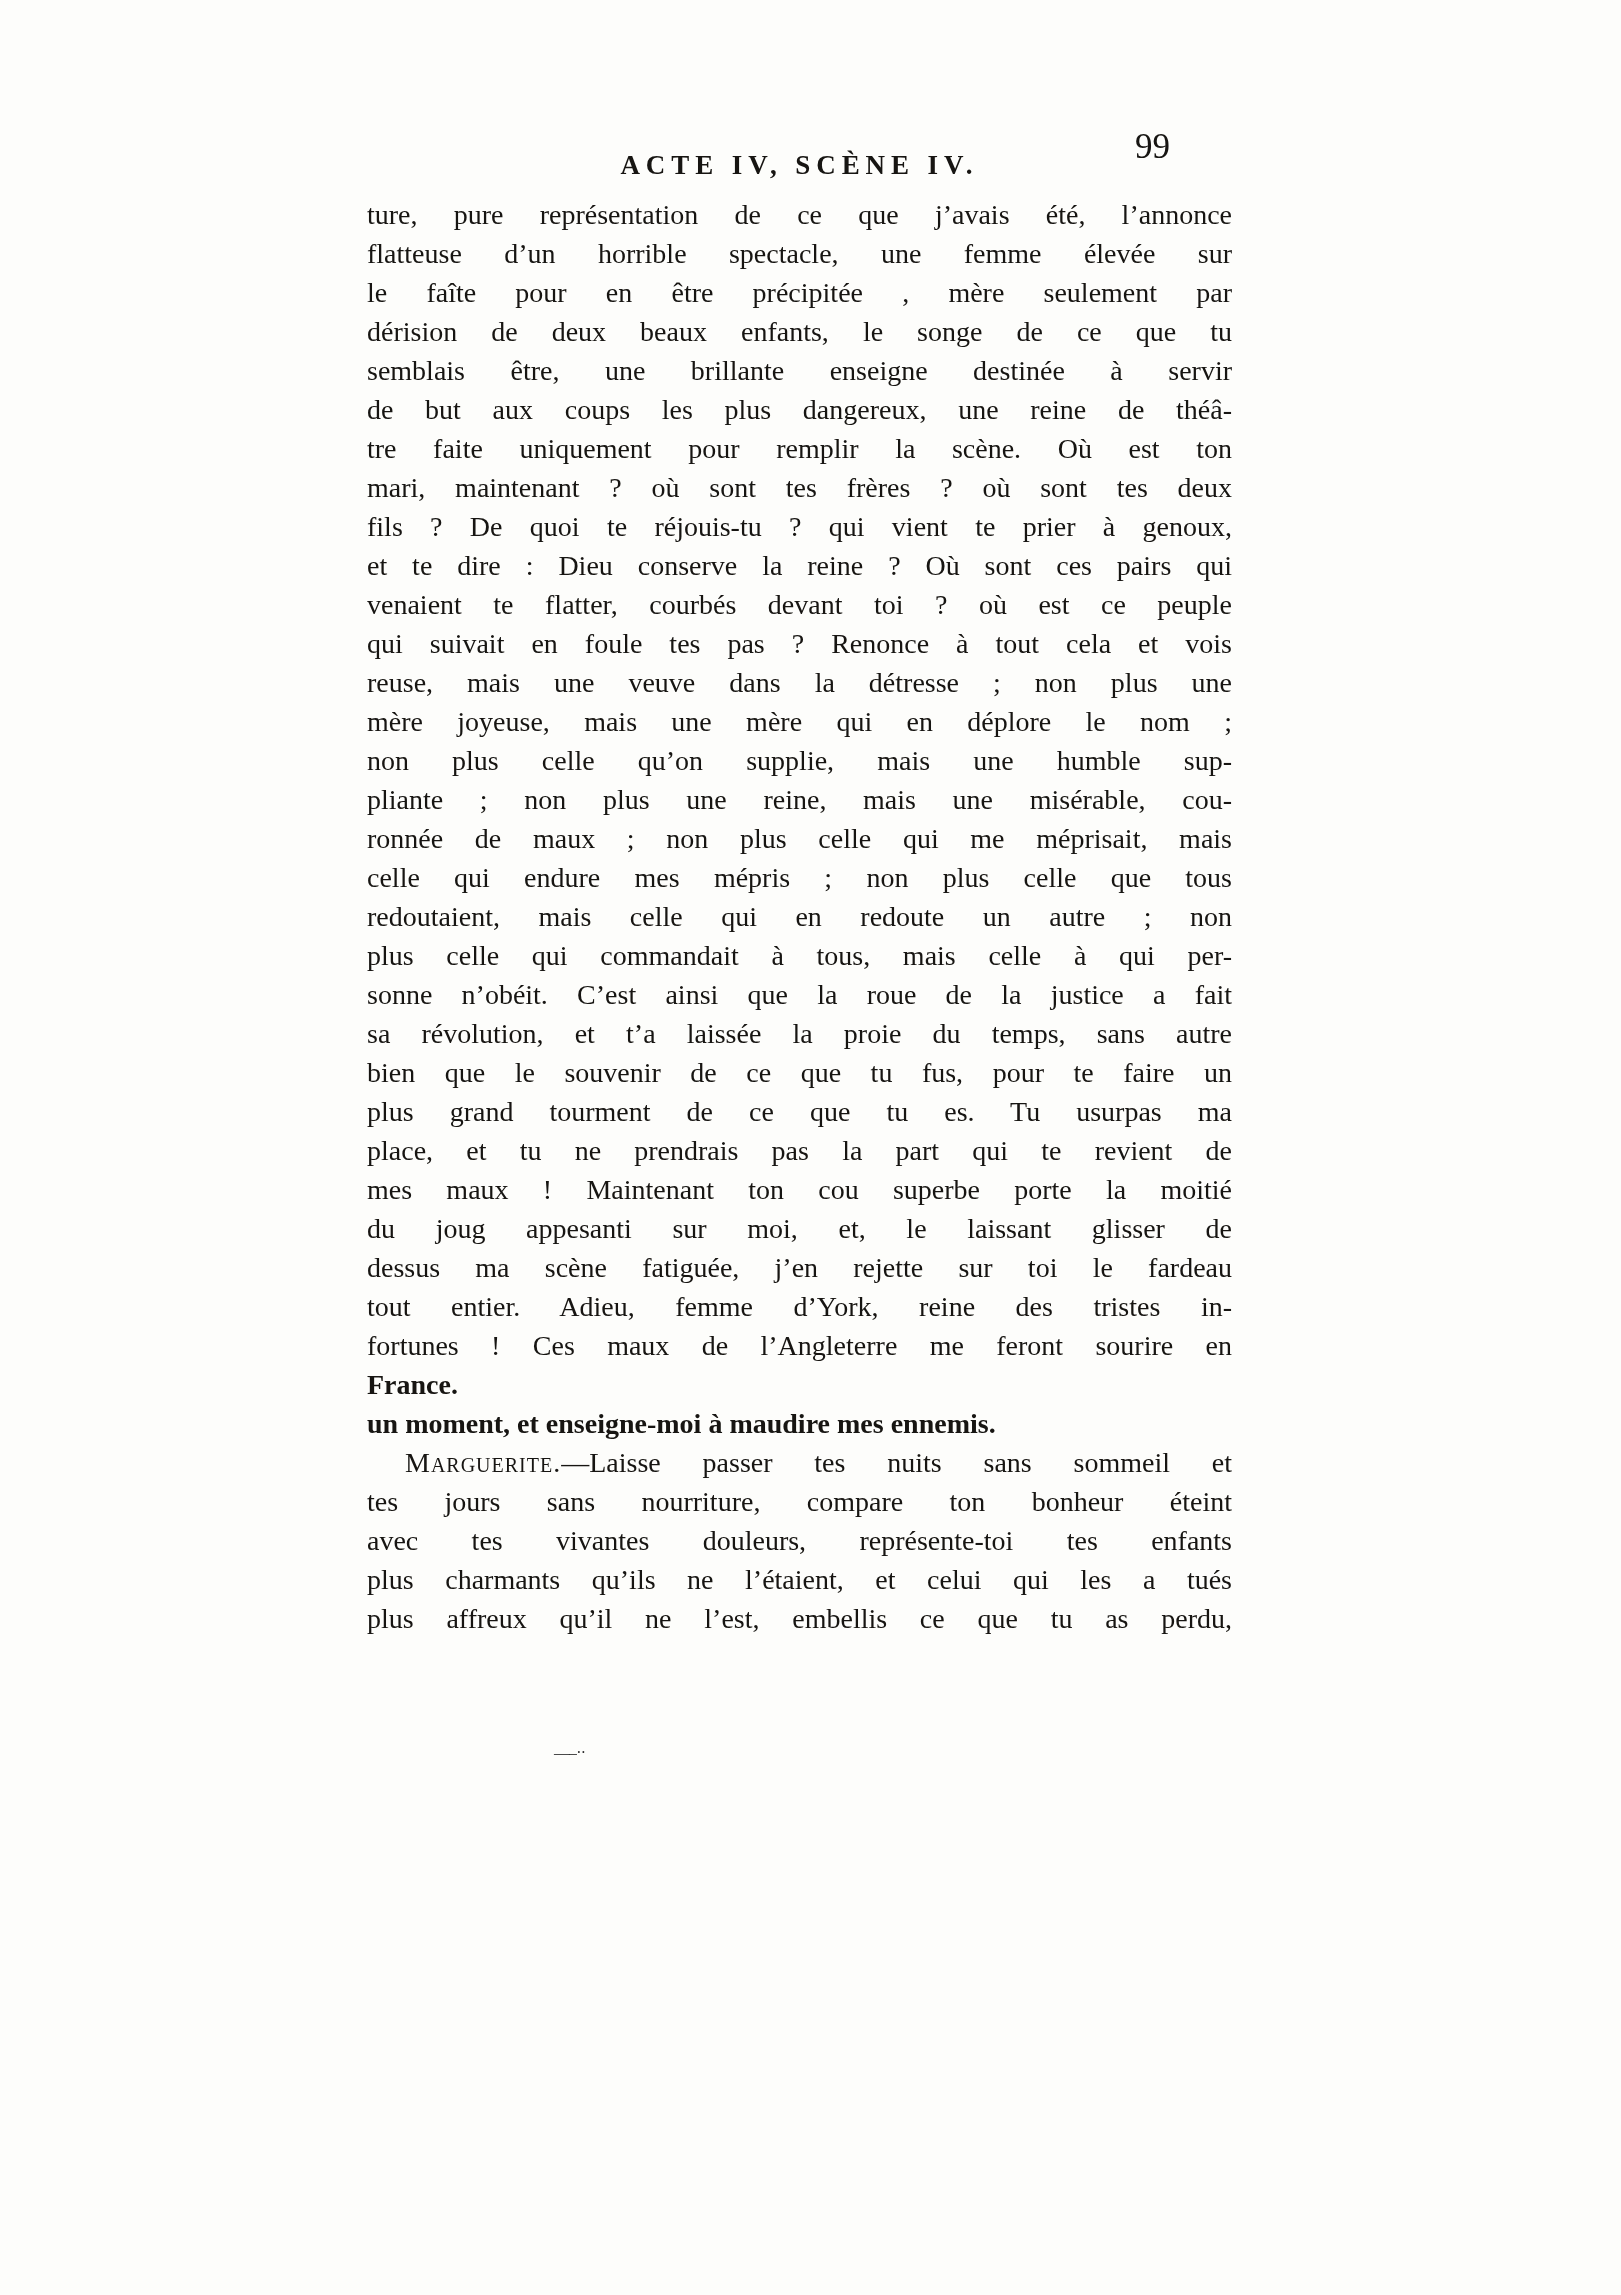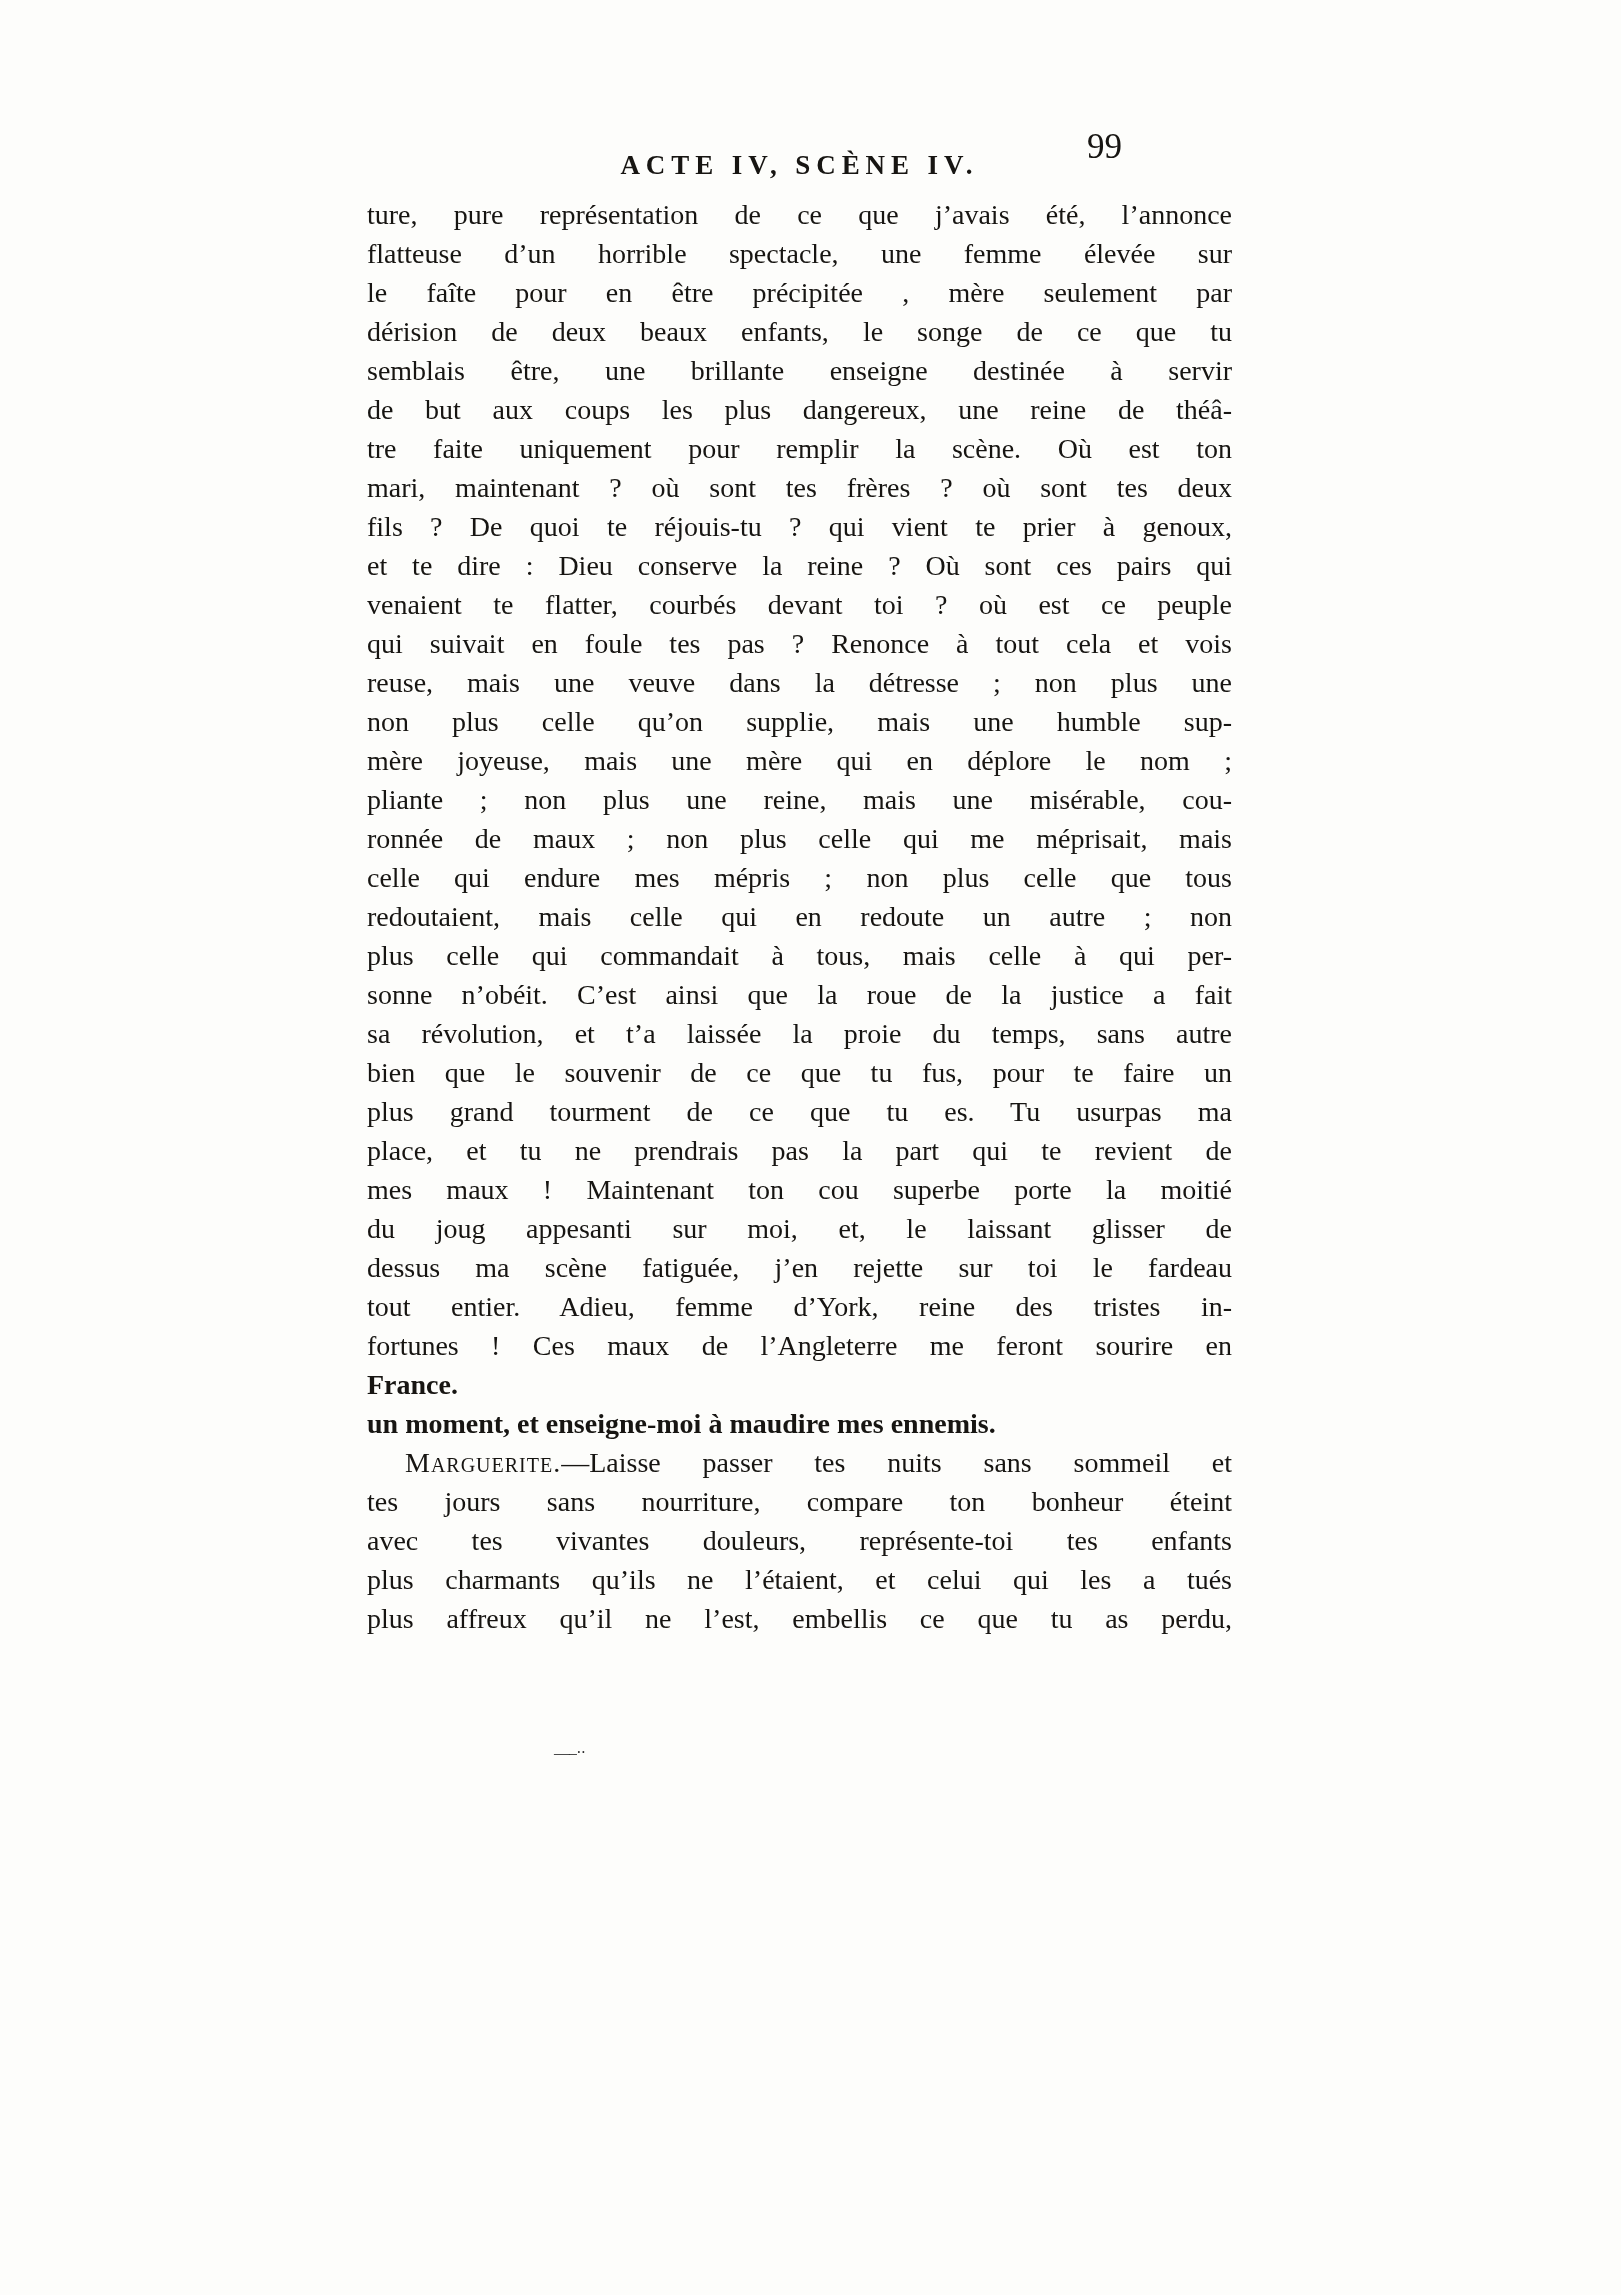--- a/index.html
+++ b/index.html
@@ -28,21 +28,21 @@
     font-size: 27px;
     font-weight: bold;
     letter-spacing: 5.9px;
     white-space: nowrap;
   }
   .page-number {
     position: absolute;
     top: 127px;
     left: 1087px;
     width: 131px;
-    text-align: left;
+    text-align: center;
     font-size: 35px;
   }
   .text-block {
     position: absolute;
     top: 195px;
     left: 367px;
     width: 865px;
     font-size: 28px;
     line-height: 39px;
   }
@@ -87,22 +87,22 @@
       <div class="line">dérision de deux beaux enfants, le songe de ce que tu</div>
       <div class="line">semblais être, une brillante enseigne destinée à servir</div>
       <div class="line">de but aux coups les plus dangereux, une reine de théâ-</div>
       <div class="line">tre faite uniquement pour remplir la scène. Où est ton</div>
       <div class="line">mari, maintenant ? où sont tes frères ? où sont tes deux</div>
       <div class="line">fils ? De quoi te réjouis-tu ? qui vient te prier à genoux,</div>
       <div class="line">et te dire : Dieu conserve la reine ? Où sont ces pairs qui</div>
       <div class="line">venaient te flatter, courbés devant toi ? où est ce peuple</div>
       <div class="line">qui suivait en foule tes pas ? Renonce à tout cela et vois</div>
       <div class="line">reuse, mais une veuve dans la détresse ; non plus une</div>
+      <div class="line">mère joyeuse, mais une mère qui en déplore le nom ;</div>
       <div class="line">non plus celle qu’on supplie, mais une humble sup-</div>
-      <div class="line">mère joyeuse, mais une mère qui en déplore le nom ;</div>
       <div class="line">pliante ; non plus une reine, mais une misérable, cou-</div>
       <div class="line">ronnée de maux ; non plus celle qui me méprisait, mais</div>
       <div class="line">celle qui endure mes mépris ; non plus celle que tous</div>
       <div class="line">redoutaient, mais celle qui en redoute un autre ; non</div>
       <div class="line">plus celle qui commandait à tous, mais celle à qui per-</div>
       <div class="line">sonne n’obéit. C’est ainsi que la roue de la justice a fait</div>
       <div class="line">sa révolution, et t’a laissée la proie du temps, sans autre</div>
       <div class="line">bien que le souvenir de ce que tu fus, pour te faire un</div>
       <div class="line">plus grand tourment de ce que tu es. Tu usurpas ma</div>
       <div class="line">place, et tu ne prendrais pas la part qui te revient de</div>

